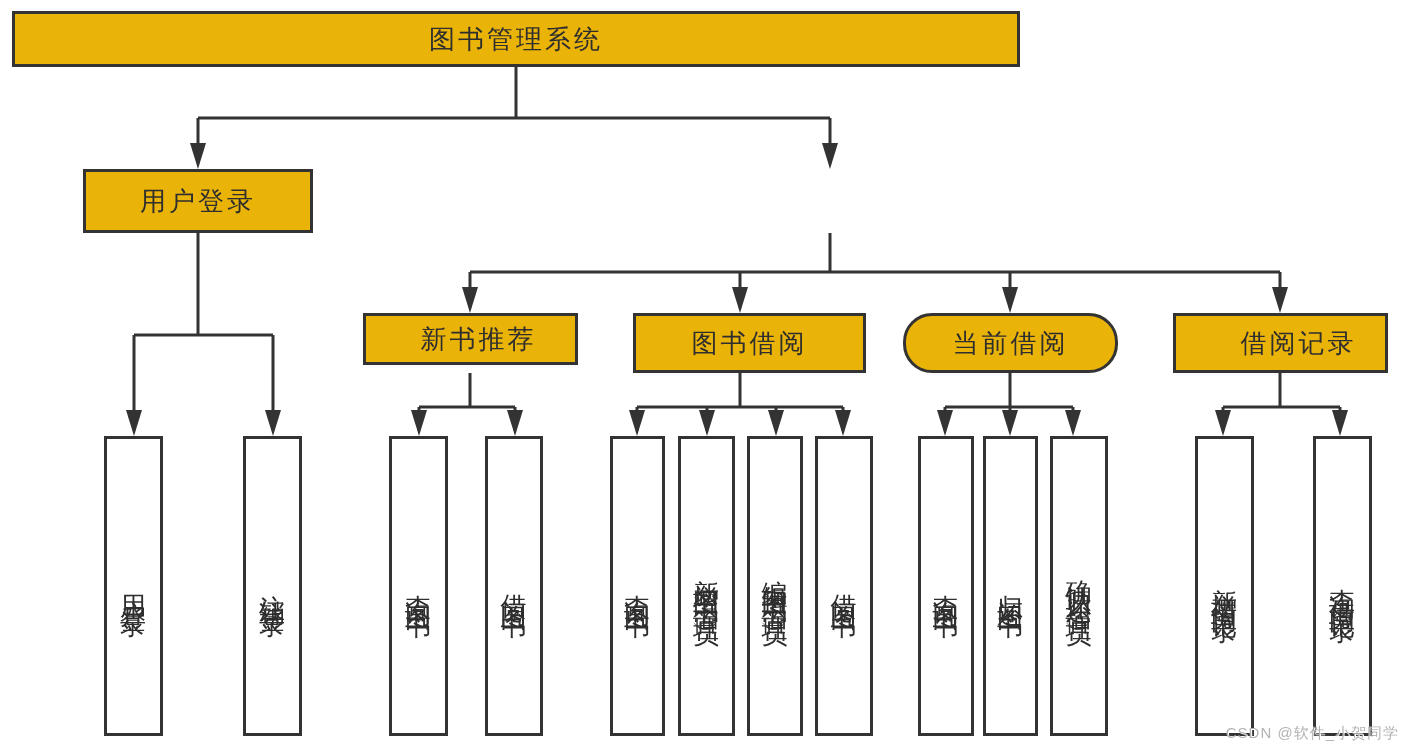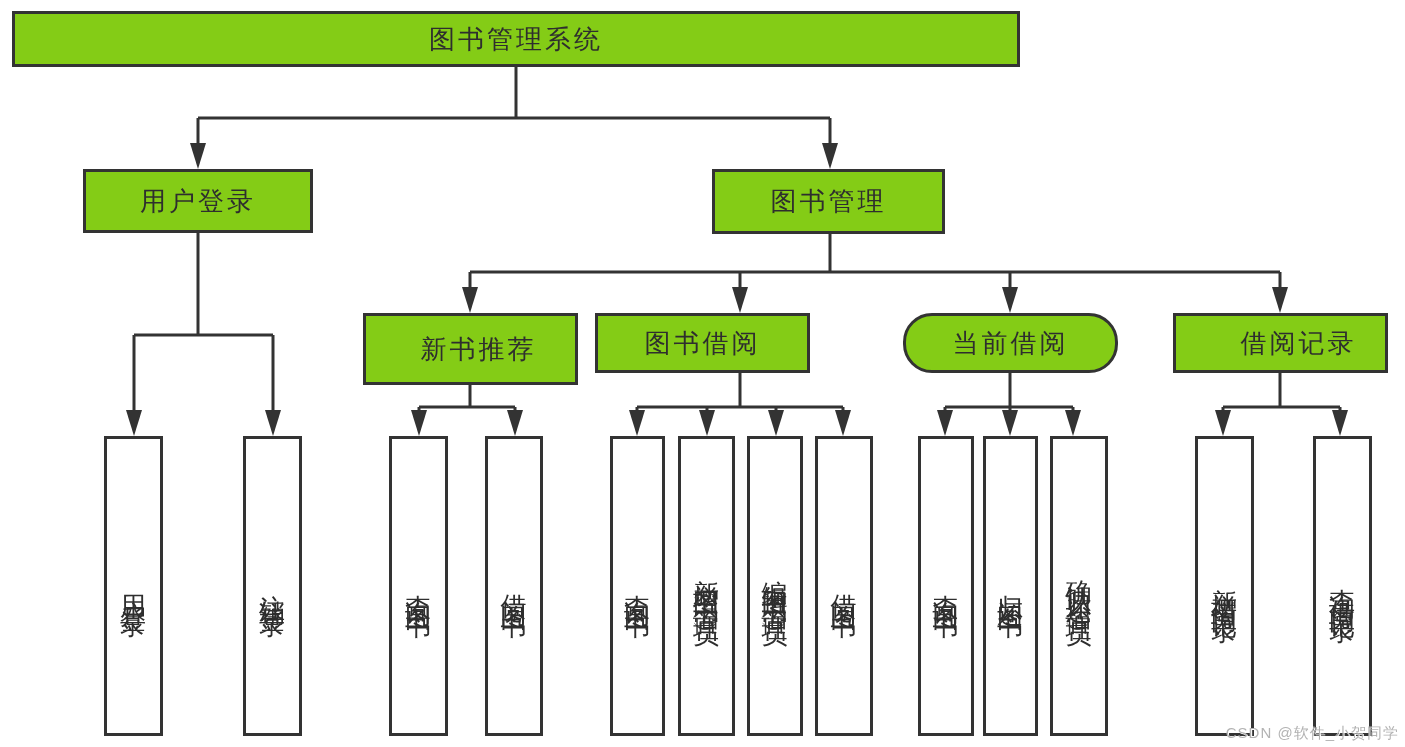--- a/index.html
+++ b/index.html
@@ -10,31 +10,31 @@
   html,body{margin:0;padding:0;background:#ffffff;}
   body{font-family:"Liberation Sans","DejaVu Sans",sans-serif;}
   .canvas{
     position:relative;width:1405px;height:747px;background:#ffffff;overflow:hidden;
   }
   svg.connectors{position:absolute;left:0;top:0;width:1405px;height:747px;}
   svg.connectors line{stroke:var(--line,#333);stroke-width:3;}
   svg.connectors polygon{fill:var(--line,#333);stroke:none;}
 
   .node{
-    position:absolute;box-sizing:border-box;background:#84cc16;
+    position:absolute;box-sizing:border-box;background:#eab308;
     border:3px solid var(--line,#333);
     display:flex;align-items:center;justify-content:center;
     font-size:26px;color:var(--text,#2e2e2e);letter-spacing:3px;
     white-space:nowrap;
   }
   .nd-root{left:12px;top:11px;width:1008px;height:56px;}
   .nd-login{left:83px;top:169px;width:230px;height:64px;}
   .nd-mgmt{left:712px;top:169px;width:233px;height:65px;}
-  .nd-l3a{left:363px;top:313px;width:215px;height:72px;padding-left:16px;}
-  .nd-l3b{left:595px;top:313px;width:215px;height:60px;}
+  .nd-l3a{left:363px;top:313px;width:215px;height:52px;padding-left:16px;}
+  .nd-l3b{left:633px;top:313px;width:233px;height:60px;}
   .nd-l3c{left:903px;top:313px;width:215px;height:60px;border-radius:29px;}
   .nd-l3d{left:1173px;top:313px;width:215px;height:60px;padding-left:36px;}
 
   .leaf{
     position:absolute;box-sizing:border-box;background:#ffffff;
     border:3px solid var(--line,#333);
     top:436px;height:300px;
     display:flex;align-items:center;justify-content:center;
   }
   .leaf span{
@@ -125,21 +125,20 @@
     <line x1="1280" y1="373" x2="1280" y2="407"></line>
     <line x1="1223" y1="407" x2="1340" y2="407"></line>
     <line x1="1223" y1="407" x2="1223" y2="418"></line>
       <polygon points="1215,410 1231,410 1223,436"></polygon>
     <line x1="1340" y1="407" x2="1340" y2="418"></line>
       <polygon points="1332,410 1348,410 1340,436"></polygon>
   </svg>
 
   <div class="node nd-root">图书管理系统</div>
   <div class="node nd-login">用户登录</div>
-  <div class="node nd-mgmt">图书管理</div>
 
   <div class="node nd-l3a">新书推荐</div>
   <div class="node nd-l3b">图书借阅</div>
   <div class="node nd-l3c">当前借阅</div>
   <div class="node nd-l3d">借阅记录</div>
 
   <div class="leaf lf-a1">
       <span>用户登录</span>
     </div>
   <div class="leaf lf-a2">

